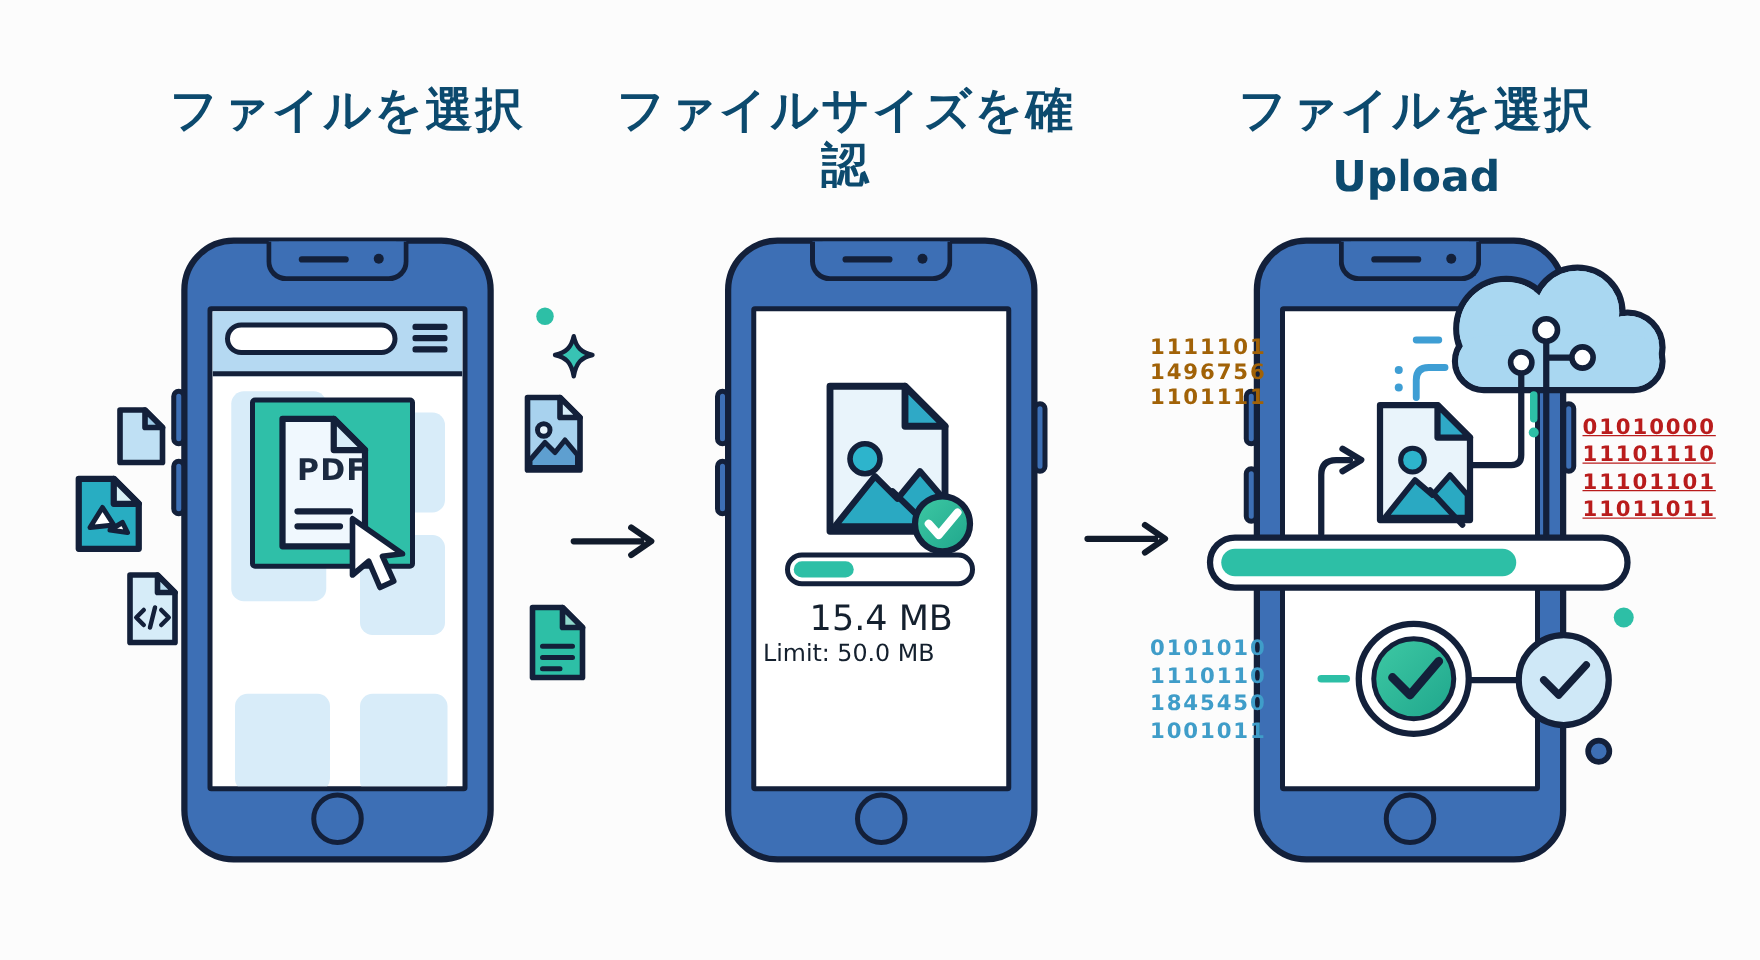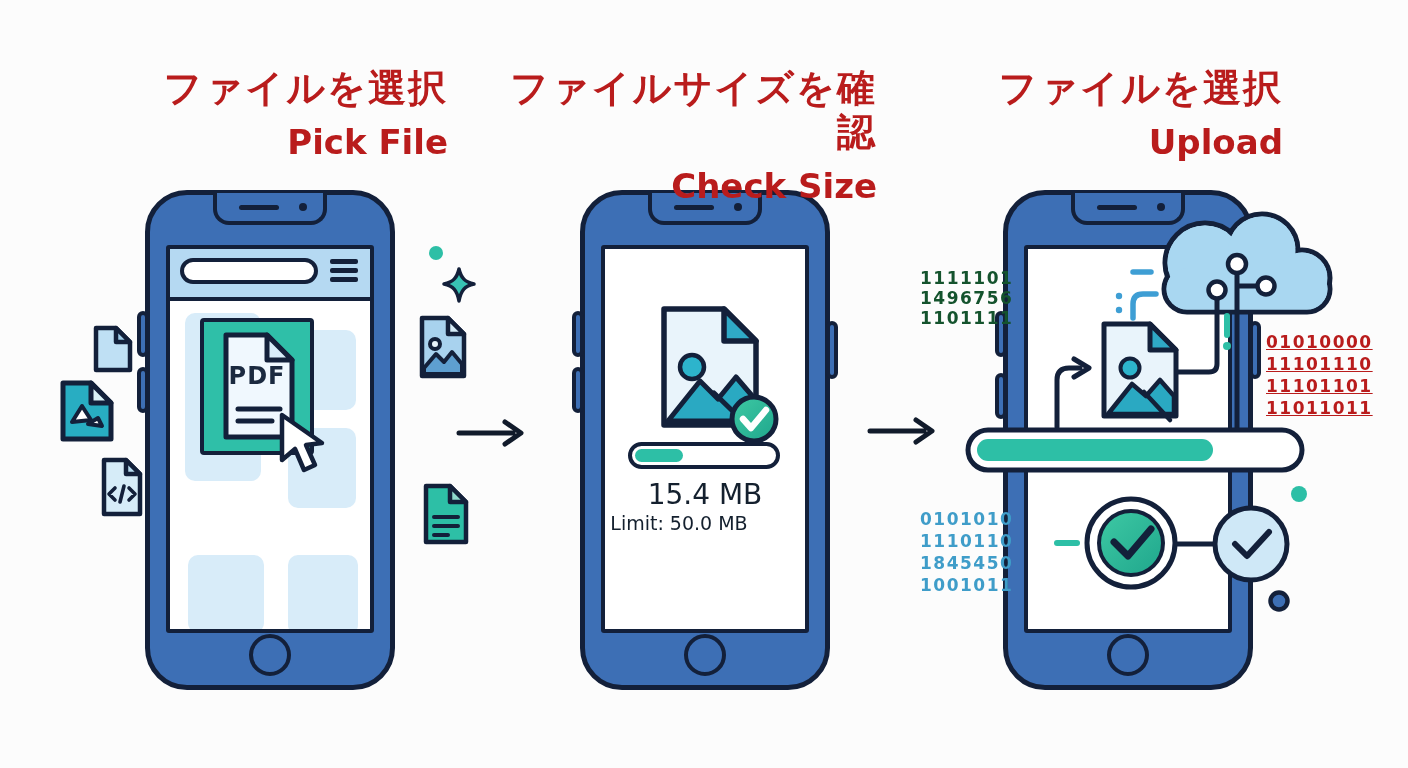--- a/index.html
+++ b/index.html
@@ -1,21 +1,21 @@
 <!DOCTYPE html>
 <html><head>
 <meta charset="utf-8">
 <style>
   html,body{margin:0;padding:0;}
   body{
     width:1408px;height:768px;position:relative;overflow:hidden;
     background:#fcfcfc;color:#141f31;
     font-family:"DejaVu Sans","Liberation Sans",sans-serif;
   }
-  .hdr{position:absolute;text-align:right;font-weight:bold;color:#b91c1c;z-index:2;}
+  .hdr{position:absolute;text-align:center;font-weight:bold;color:#0c4a6e;z-index:2;}
   .hdr .jp{font-size:38px;letter-spacing:2px;line-height:44px;}
   .hdr .en{font-size:34px;margin-top:12px;}
 
   
   .phone{position:absolute;top:190px;width:250px;height:500px;background:#3d6fb5;
          border:5px solid #13203a;border-radius:42px;box-sizing:border-box;z-index:1;}
   .screen{position:absolute;left:16px;right:16px;top:50px;bottom:52px;background:#ffffff;
           border:4px solid #13203a;border-radius:3px;overflow:hidden;}
   .notch{position:absolute;top:-2px;left:50%;transform:translateX(-50%);width:106px;height:28px;
          background:#3d6fb5;border:4px solid #13203a;border-top:none;border-radius:0 0 16px 16px;}
@@ -28,57 +28,55 @@
   .home{position:absolute;bottom:9px;left:50%;transform:translateX(-50%);width:42px;height:42px;
         border:4px solid #13203a;border-radius:50%;box-sizing:border-box;}
 
   
   .p1-header{position:absolute;top:0;left:0;right:0;height:48px;background:#b5d9f2;border-bottom:4px solid #13203a;}
   .searchpill{position:absolute;left:10px;top:9px;width:138px;height:26px;background:#fff;
               border:4px solid #13203a;border-radius:16px;box-sizing:border-box;}
   .burger{position:absolute;right:12px;top:10px;width:28px;height:28px;}
   .burger i{display:block;height:4.5px;background:#13203a;border-radius:2px;margin-bottom:4.5px;}
   .tile{position:absolute;background:#d8ecf9;border-radius:10px;}
-  .pdftile{position:absolute;left:30px;top:69px;width:114px;height:137px;background:#2fbfa8;
+  .pdftile{position:absolute;left:30px;top:69px;width:132px;height:137px;background:#2fbfa8;
            border:4px solid #13203a;border-radius:4px;box-sizing:border-box;}
   .pdftxt{position:absolute;left:0;right:0;top:40px;text-align:center;
           font-size:24px;font-weight:bold;color:#1b2a40;letter-spacing:1px;}
 
   
   .pbar{position:absolute;left:628px;top:442px;width:152px;height:27px;background:#fff;
         border:4px solid #13203a;border-radius:15px;box-sizing:border-box;z-index:2;}
   .pbar-fill{position:absolute;left:3px;top:3px;bottom:3px;width:48px;background:#2dbfa6;border-radius:8px;}
   .sizetxt{position:absolute;left:580px;top:478px;width:250px;text-align:center;
            font-size:28px;font-weight:normal;color:#14202e;z-index:2;}
   .limittxt{position:absolute;left:580px;top:512px;width:198px;text-align:center;
             font-size:19px;color:#14202e;z-index:2;}
 
   
   .binary{position:absolute;font-weight:bold;font-size:17px;letter-spacing:1.5px;z-index:4;}
   .binary span{display:block;}
-  .bin-tl{left:920px;top:268px;color:#14532d;line-height:20px;}
+  .bin-tl{left:920px;top:268px;color:#a16207;line-height:20px;}
   .bin-bl{left:920px;top:496px;color:#3f9dc9;line-height:22px;margin-top:12px;}
   .bin-r{left:1266px;top:331px;color:#b91c1c;line-height:22px;text-decoration:underline;}
 
   .decor{position:absolute;z-index:2;}
   .dot-teal{position:absolute;width:14px;height:14px;border-radius:50%;background:#2dbfa6;z-index:2;}
   svg{display:block;}
   .overlay3{position:absolute;left:950px;top:180px;z-index:3;}
   .cursor{position:absolute;left:277px;top:411px;z-index:5;}
 </style>
 </head>
 <body>
 
 <div class="hdr" style="left:108px;top:66px;width:340px;">
   <div class="jp">ファイルを選択</div>
-  <div class="en">Pick File</div>
 </div>
 <div class="hdr" style="left:477px;top:66px;width:400px;">
   <div class="jp">ファイルサイズを確認</div>
-  <div class="en">Check Size</div>
 </div>
 <div class="hdr" style="left:983px;top:66px;width:300px;">
   <div class="jp">ファイルを選択</div>
   <div class="en">Upload</div>
 </div>
 
 <div class="phone" style="left:145px;">
   <div class="sbtn l1"></div>
   <div class="sbtn l2"></div>
   <div class="notch">

